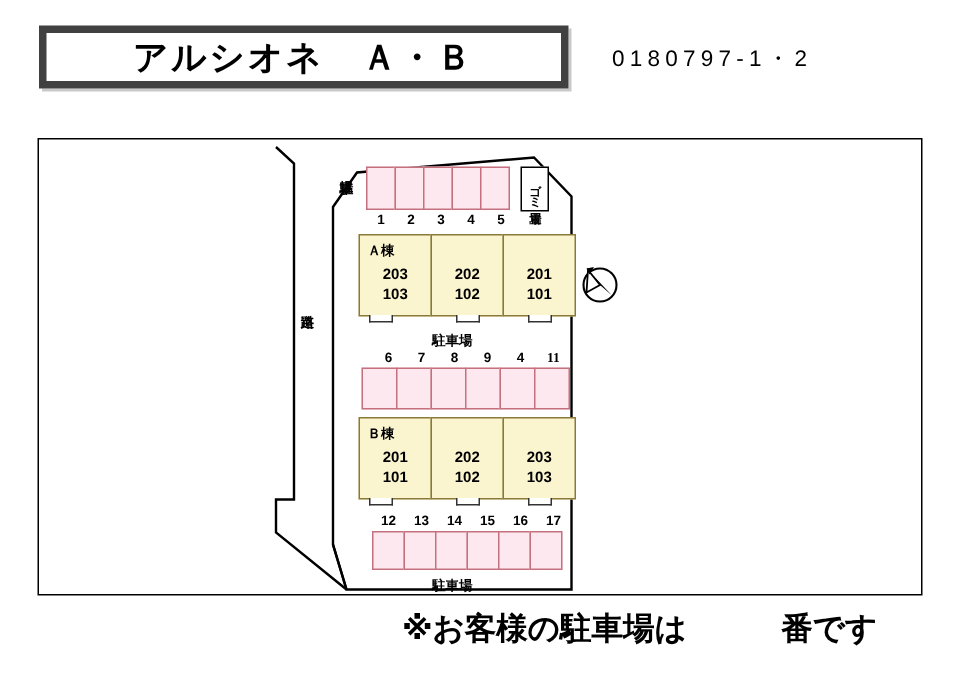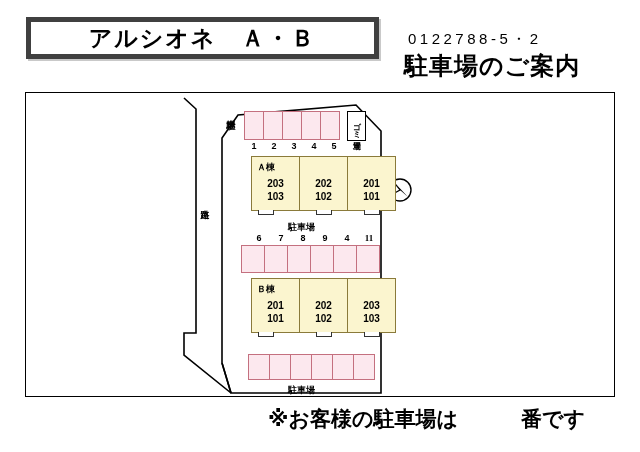--- a/index.html
+++ b/index.html
@@ -104,21 +104,21 @@
     position: absolute;
     display: flex;
   }
   .unit {
     background: #fbf5cf;
     border: 1px solid #8a7a3a;
     box-sizing: border-box;
     margin-left: -1px;
     position: relative;
   }
-  .unit:first-child { margin-left: 12px; }
+  .unit:first-child { margin-left: 0; }
   .unit-nums {
     position: absolute;
     left: 0; right: 0;
     top: 20px;
     text-align: center;
     font-size: 10px;
     font-weight: bold;
     line-height: 13px;
   }
   .bldg-label {
@@ -181,22 +181,21 @@
     letter-spacing: 0px;
   }
 </style>
 </head>
 <body>
 
 <div id="header">
   <div id="title-box">
     <span id="title-text">アルシオネ　Ａ・Ｂ</span>
   </div>
-  <div id="code-text">0122788-5・2</div>
-  <div id="header-subtitle">駐車場のご案内</div>
+  <div id="code-text">0180797-1・2</div>
 </div>
 
 <div id="map-frame">
 
   <svg id="map-svg" width="590" height="305" viewBox="0 0 590 305">
 
     <path d="M 158 5 L 170 16 L 170 240 L 158 240 L 158 262 L 205 300" fill="none" stroke="#000000" stroke-width="1.6"></path>
 
     <path d="M 196 270 L 196 45 L 212 22 L 330 12 L 355 38 L 355 300 L 205 300 Z" fill="none" stroke="#000000" stroke-width="1.6"></path>
 
@@ -297,20 +296,28 @@
       </div>
       <div class="unit" style="width:49px;height:55px;">
         <div class="unit-nums">
           <div>203</div>
           <div>103</div>
         </div>
         <div class="entrance" style="left:16px;"></div>
       </div>
     </div>
 
+    <div class="num-row" style="left:222px; top:249px;">
+      <div class="num-cell" style="width:22px;">12</div>
+      <div class="num-cell" style="width:22px;">13</div>
+      <div class="num-cell" style="width:22px;">14</div>
+      <div class="num-cell" style="width:22px;">15</div>
+      <div class="num-cell" style="width:22px;">16</div>
+      <div class="num-cell" style="width:22px;">17</div>
+    </div>
     <div class="stall-row" style="left:222px; top:261px;">
       <div class="stall" style="width:22px;height:26px;"></div>
       <div class="stall" style="width:22px;height:26px;"></div>
       <div class="stall" style="width:22px;height:26px;"></div>
       <div class="stall" style="width:22px;height:26px;"></div>
       <div class="stall" style="width:22px;height:26px;"></div>
       <div class="stall" style="width:22px;height:26px;"></div>
     </div>
 
     <div class="map-label" style="left:262px; top:291px;">駐車場</div>

